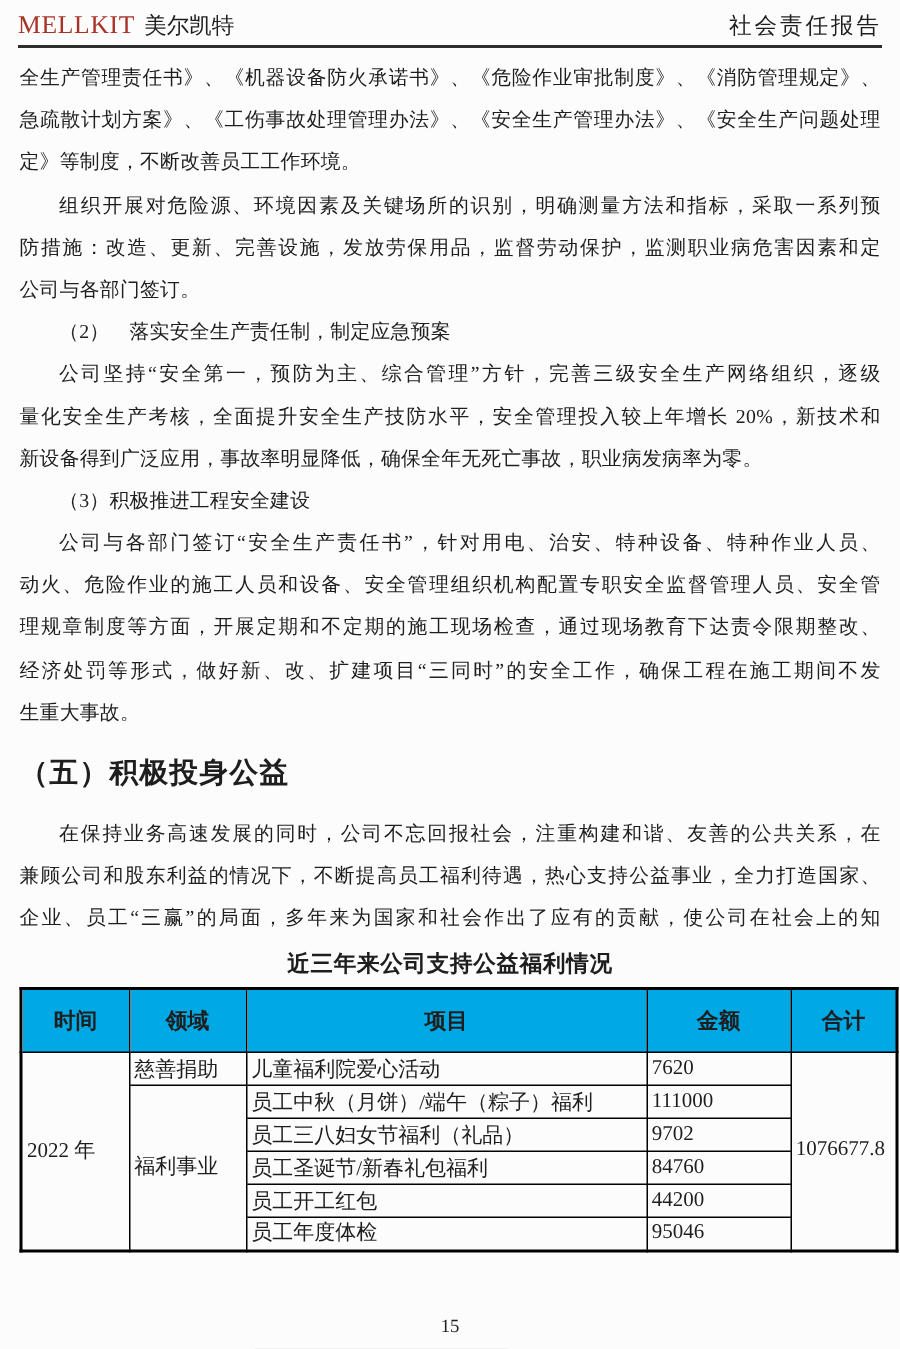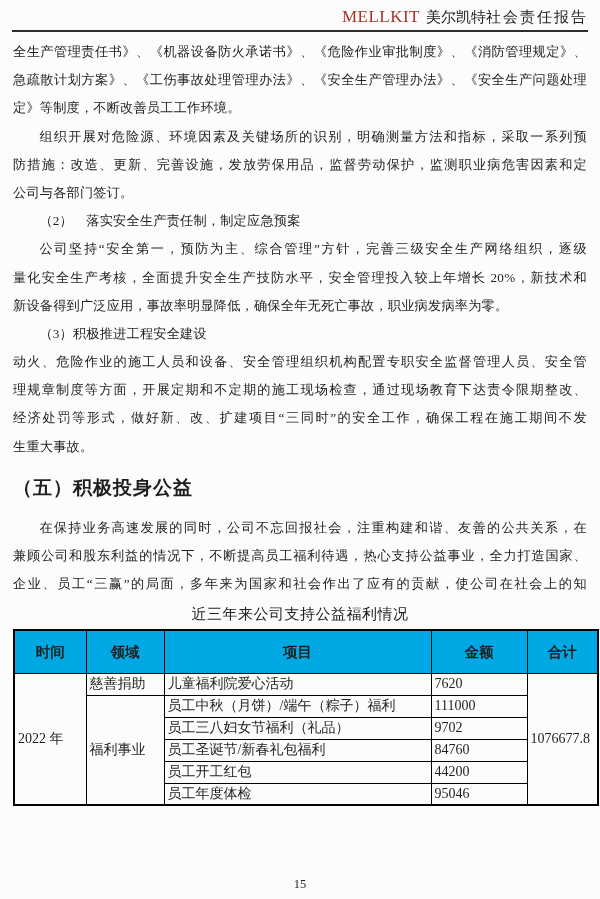--- a/index.html
+++ b/index.html
@@ -16,21 +16,21 @@
     width:600px;height:899px;
     background:#fcfcfc;
     overflow:hidden;
     margin:0 auto;
     color:var(--text);
     font-family:"Liberation Serif","DejaVu Serif",serif;
   }
   
   .hdr{
     position:absolute;left:12px;right:12px;top:6px;
-    display:flex;justify-content:flex-end;align-items:flex-end;
+    display:flex;justify-content:space-between;align-items:flex-end;
     border-bottom:2px solid var(--rule);
     padding-bottom:3px;height:26px;
   }
   .brand{display:flex;align-items:baseline;gap:6px;}
   .brand-en{color:var(--brand-red);font-size:17px;letter-spacing:.5px;}
   .brand-cn{font-size:15px;}
   .doc-title{font-size:15px;letter-spacing:2px;}
   
   .content{position:absolute;left:13px;right:13px;top:38px;}
   .line{
@@ -43,21 +43,21 @@
   .line.first{text-indent:26.4px;}
   .line.last{text-align-last:left;}
   .section-heading{
     font-family:"Liberation Sans","DejaVu Sans",sans-serif;
     font-size:19px;font-weight:bold;
     margin:15px 0 15px 0;line-height:23px;
     letter-spacing:1px;
   }
   .table-title{
     font-family:"Liberation Sans","DejaVu Sans",sans-serif;
-    font-size:15px;font-weight:normal;
+    font-size:15px;font-weight:bold;
     text-align:center;margin-top:5px;line-height:21px;
     letter-spacing:.5px;
   }
   
   table.charity{
     margin-top:5px;
     width:584px;table-layout:fixed;
     border-collapse:collapse;
     border:2px solid var(--table-border);
   }
@@ -120,20 +120,21 @@
       <div class="line first">公司坚持“安全第一，预防为主、综合管理”方针，完善三级安全生产网络组织，逐级</div>
       <div class="line">量化安全生产考核，全面提升安全生产技防水平，安全管理投入较上年增长 20%，新技术和</div>
       <div class="line last">新设备得到广泛应用，事故率明显降低，确保全年无死亡事故，职业病发病率为零。</div>
     </div>
 
     <div class="para">
       <div class="line first last">（3）积极推进工程安全建设</div>
     </div>
 
     <div class="para">
+      <div class="line first">公司与各部门签订“安全生产责任书”，针对用电、治安、特种设备、特种作业人员、</div>
       <div class="line">动火、危险作业的施工人员和设备、安全管理组织机构配置专职安全监督管理人员、安全管</div>
       <div class="line">理规章制度等方面，开展定期和不定期的施工现场检查，通过现场教育下达责令限期整改、</div>
       <div class="line">经济处罚等形式，做好新、改、扩建项目“三同时”的安全工作，确保工程在施工期间不发</div>
       <div class="line last">生重大事故。</div>
     </div>
 
     <h2 class="section-heading">（五）积极投身公益</h2>
 
     <div class="para">
       <div class="line first">在保持业务高速发展的同时，公司不忘回报社会，注重构建和谐、友善的公共关系，在</div>

